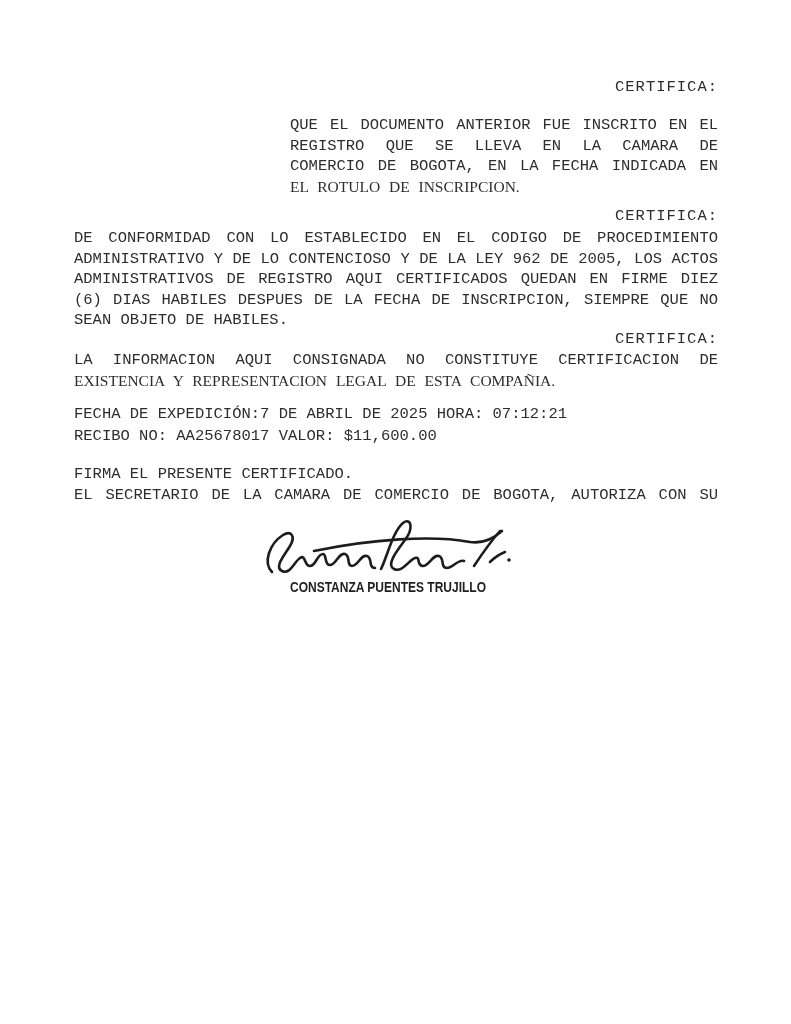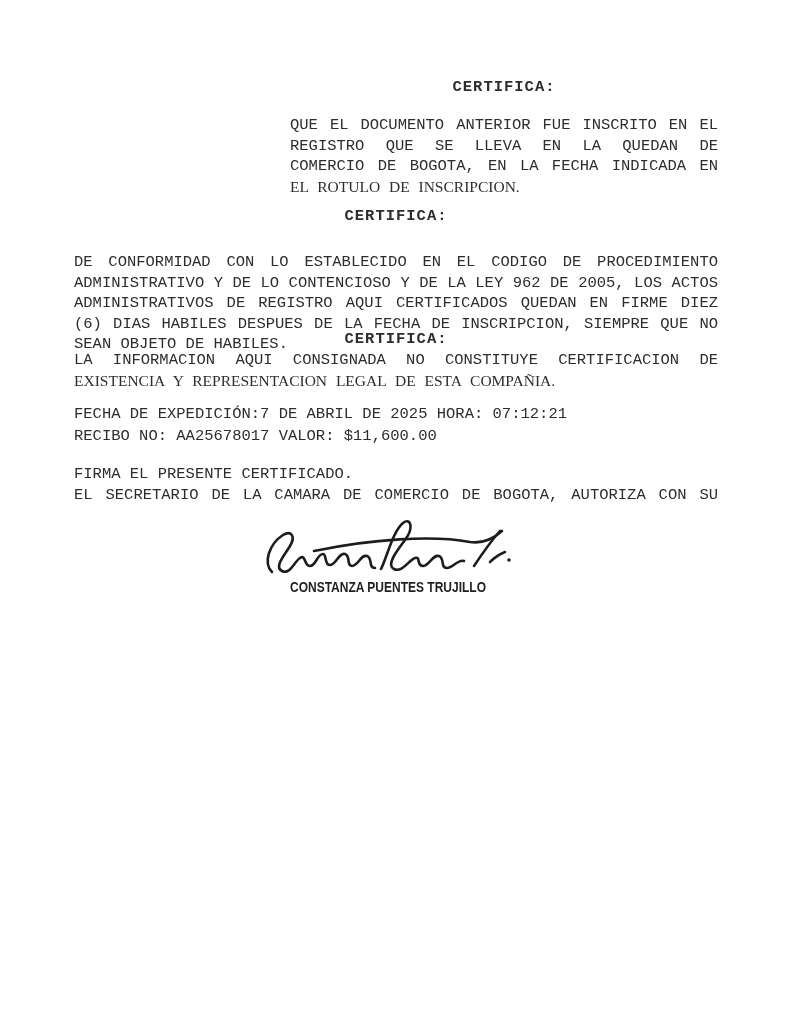--- a/index.html
+++ b/index.html
@@ -8,24 +8,23 @@
     width: 791px;
     height: 1024px;
     background: #ffffff;
     font-family: "Liberation Mono", "DejaVu Sans Mono", monospace;
     color: #2d2d2d;
     font-size: 15.5px;
     overflow: hidden;
   }
   .abs { position: absolute; }
   .heading {
-    text-align: center;
+    text-align: right;
     white-space: nowrap;
     letter-spacing: 1px;
-    font-weight: bold;
   }
   .para .ln {
     line-height: 20.5px;
     height: 20.5px;
     text-align: justify;
     text-align-last: justify;
     white-space: nowrap;
   }
   .para .ln.last {
     text-align-last: left;
@@ -51,28 +50,28 @@
 </style>
 </head>
 <body>
 
 <div class="page">
 
   <div class="abs heading" style="top:78px; left:290px; width:428px;">CERTIFICA:</div>
 
   <div class="abs para" style="top:115px; left:290px; width:428px;">
     <div class="ln">QUE EL DOCUMENTO ANTERIOR FUE INSCRITO EN EL</div>
-    <div class="ln">REGISTRO QUE SE LLEVA EN LA QUEDAN DE</div>
+    <div class="ln">REGISTRO QUE SE LLEVA EN LA CAMARA DE</div>
     <div class="ln">COMERCIO DE BOGOTA, EN LA FECHA INDICADA EN</div>
     <div class="ln last ws">EL ROTULO DE INSCRIPCION.</div>
   </div>
 
   <div class="abs heading" style="top:207px; left:74px; width:644px;">CERTIFICA:</div>
 
-  <div class="abs para" style="top:228px; left:74px; width:644px;margin-top:24px;">
+  <div class="abs para" style="top:228px; left:74px; width:644px;">
     <div class="ln">DE CONFORMIDAD CON LO ESTABLECIDO EN EL CODIGO DE PROCEDIMIENTO</div>
     <div class="ln">ADMINISTRATIVO Y DE LO CONTENCIOSO Y DE LA LEY 962 DE 2005, LOS ACTOS</div>
     <div class="ln">ADMINISTRATIVOS DE REGISTRO AQUI CERTIFICADOS QUEDAN EN FIRME DIEZ</div>
     <div class="ln">(6) DIAS HABILES DESPUES DE LA FECHA DE INSCRIPCION, SIEMPRE QUE NO</div>
     <div class="ln last">SEAN OBJETO DE HABILES.</div>
   </div>
 
   <div class="abs heading" style="top:330px; left:74px; width:644px;">CERTIFICA:</div>
 
   <div class="abs para" style="top:350px; left:74px; width:644px;">

